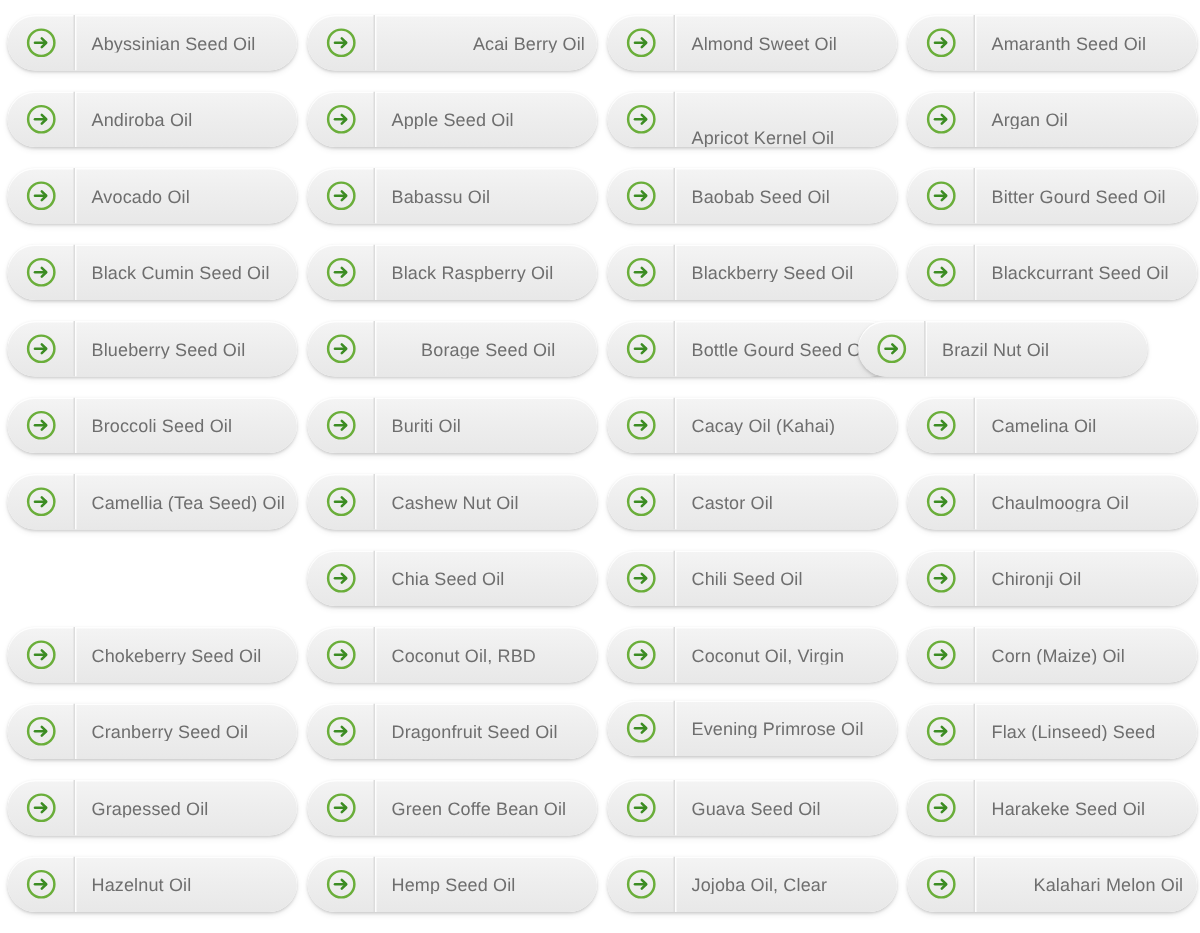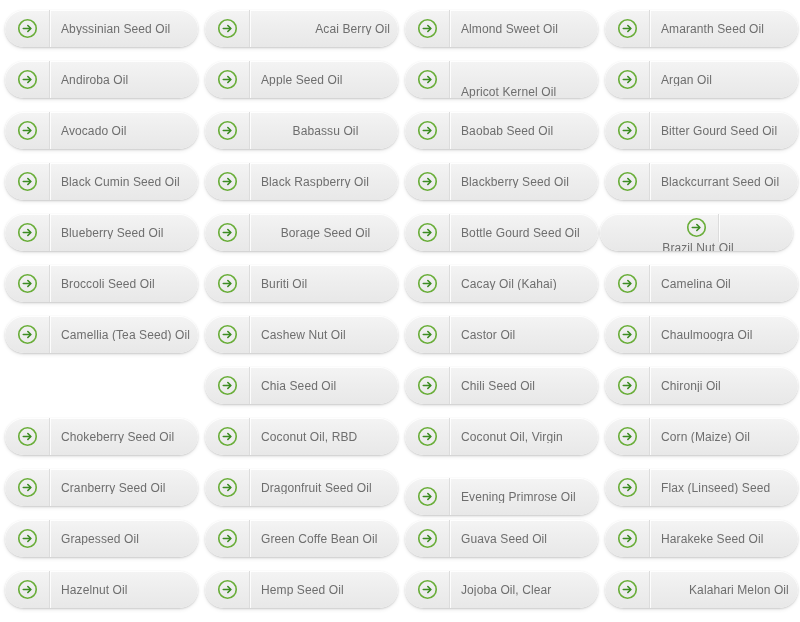--- a/index.html
+++ b/index.html
@@ -155,21 +155,21 @@
     <div class="oil-button" style="left: 5px; top: 112px;">
       <span class="icon-cell">
         <svg class="arrow-icon" viewBox="0 0 24 24" aria-hidden="true">
           <circle cx="12" cy="12" r="10" fill="none" stroke="#6aae3a" stroke-width="1.9"></circle>
           <path d="M7.2 12 h8.2" fill="none" stroke="#3c8c23" stroke-width="1.9" stroke-linecap="round"></path>
           <path d="M12.4 8.6 L15.8 12 L12.4 15.4" fill="none" stroke="#3c8c23" stroke-width="1.9" stroke-linecap="round" stroke-linejoin="round"></path>
         </svg>
       </span>
       <span class="label-cell">Avocado Oil</span>
     </div>
-    <div class="oil-button" style="left: 205px; top: 112px; text-align: center;">
+    <div class="oil-button" style="left: 205px; top: 112px;">
       <span class="icon-cell">
         <svg class="arrow-icon" viewBox="0 0 24 24" aria-hidden="true">
           <circle cx="12" cy="12" r="10" fill="none" stroke="#6aae3a" stroke-width="1.9"></circle>
           <path d="M7.2 12 h8.2" fill="none" stroke="#3c8c23" stroke-width="1.9" stroke-linecap="round"></path>
           <path d="M12.4 8.6 L15.8 12 L12.4 15.4" fill="none" stroke="#3c8c23" stroke-width="1.9" stroke-linecap="round" stroke-linejoin="round"></path>
         </svg>
       </span>
       <span class="label-cell">Babassu Oil</span>
     </div>
     <div class="oil-button" style="left: 405px; top: 112px;">
@@ -255,21 +255,21 @@
     <div class="oil-button" style="left: 405px; top: 214px;">
       <span class="icon-cell">
         <svg class="arrow-icon" viewBox="0 0 24 24" aria-hidden="true">
           <circle cx="12" cy="12" r="10" fill="none" stroke="#6aae3a" stroke-width="1.9"></circle>
           <path d="M7.2 12 h8.2" fill="none" stroke="#3c8c23" stroke-width="1.9" stroke-linecap="round"></path>
           <path d="M12.4 8.6 L15.8 12 L12.4 15.4" fill="none" stroke="#3c8c23" stroke-width="1.9" stroke-linecap="round" stroke-linejoin="round"></path>
         </svg>
       </span>
       <span class="label-cell">Bottle Gourd Seed Oil</span>
     </div>
-    <div class="oil-button" style="left: 600px; top: 214px; flex-direction: column;">
+    <div class="oil-button" style="left: 572px; top: 214px;">
       <span class="icon-cell">
         <svg class="arrow-icon" viewBox="0 0 24 24" aria-hidden="true">
           <circle cx="12" cy="12" r="10" fill="none" stroke="#6aae3a" stroke-width="1.9"></circle>
           <path d="M7.2 12 h8.2" fill="none" stroke="#3c8c23" stroke-width="1.9" stroke-linecap="round"></path>
           <path d="M12.4 8.6 L15.8 12 L12.4 15.4" fill="none" stroke="#3c8c23" stroke-width="1.9" stroke-linecap="round" stroke-linejoin="round"></path>
         </svg>
       </span>
       <span class="label-cell">Brazil Nut Oil</span>
     </div>
     <div class="oil-button" style="left: 5px; top: 265px;">
@@ -435,21 +435,21 @@
     <div class="oil-button" style="left: 205px; top: 469px;">
       <span class="icon-cell">
         <svg class="arrow-icon" viewBox="0 0 24 24" aria-hidden="true">
           <circle cx="12" cy="12" r="10" fill="none" stroke="#6aae3a" stroke-width="1.9"></circle>
           <path d="M7.2 12 h8.2" fill="none" stroke="#3c8c23" stroke-width="1.9" stroke-linecap="round"></path>
           <path d="M12.4 8.6 L15.8 12 L12.4 15.4" fill="none" stroke="#3c8c23" stroke-width="1.9" stroke-linecap="round" stroke-linejoin="round"></path>
         </svg>
       </span>
       <span class="label-cell">Dragonfruit Seed Oil</span>
     </div>
-    <div class="oil-button" style="left: 405px; top: 478px;">
+    <div class="oil-button" style="left: 405px; top: 467px;">
       <span class="icon-cell">
         <svg class="arrow-icon" viewBox="0 0 24 24" aria-hidden="true">
           <circle cx="12" cy="12" r="10" fill="none" stroke="#6aae3a" stroke-width="1.9"></circle>
           <path d="M7.2 12 h8.2" fill="none" stroke="#3c8c23" stroke-width="1.9" stroke-linecap="round"></path>
           <path d="M12.4 8.6 L15.8 12 L12.4 15.4" fill="none" stroke="#3c8c23" stroke-width="1.9" stroke-linecap="round" stroke-linejoin="round"></path>
         </svg>
       </span>
       <span class="label-cell">Evening Primrose Oil</span>
     </div>
     <div class="oil-button" style="left: 605px; top: 469px;">

